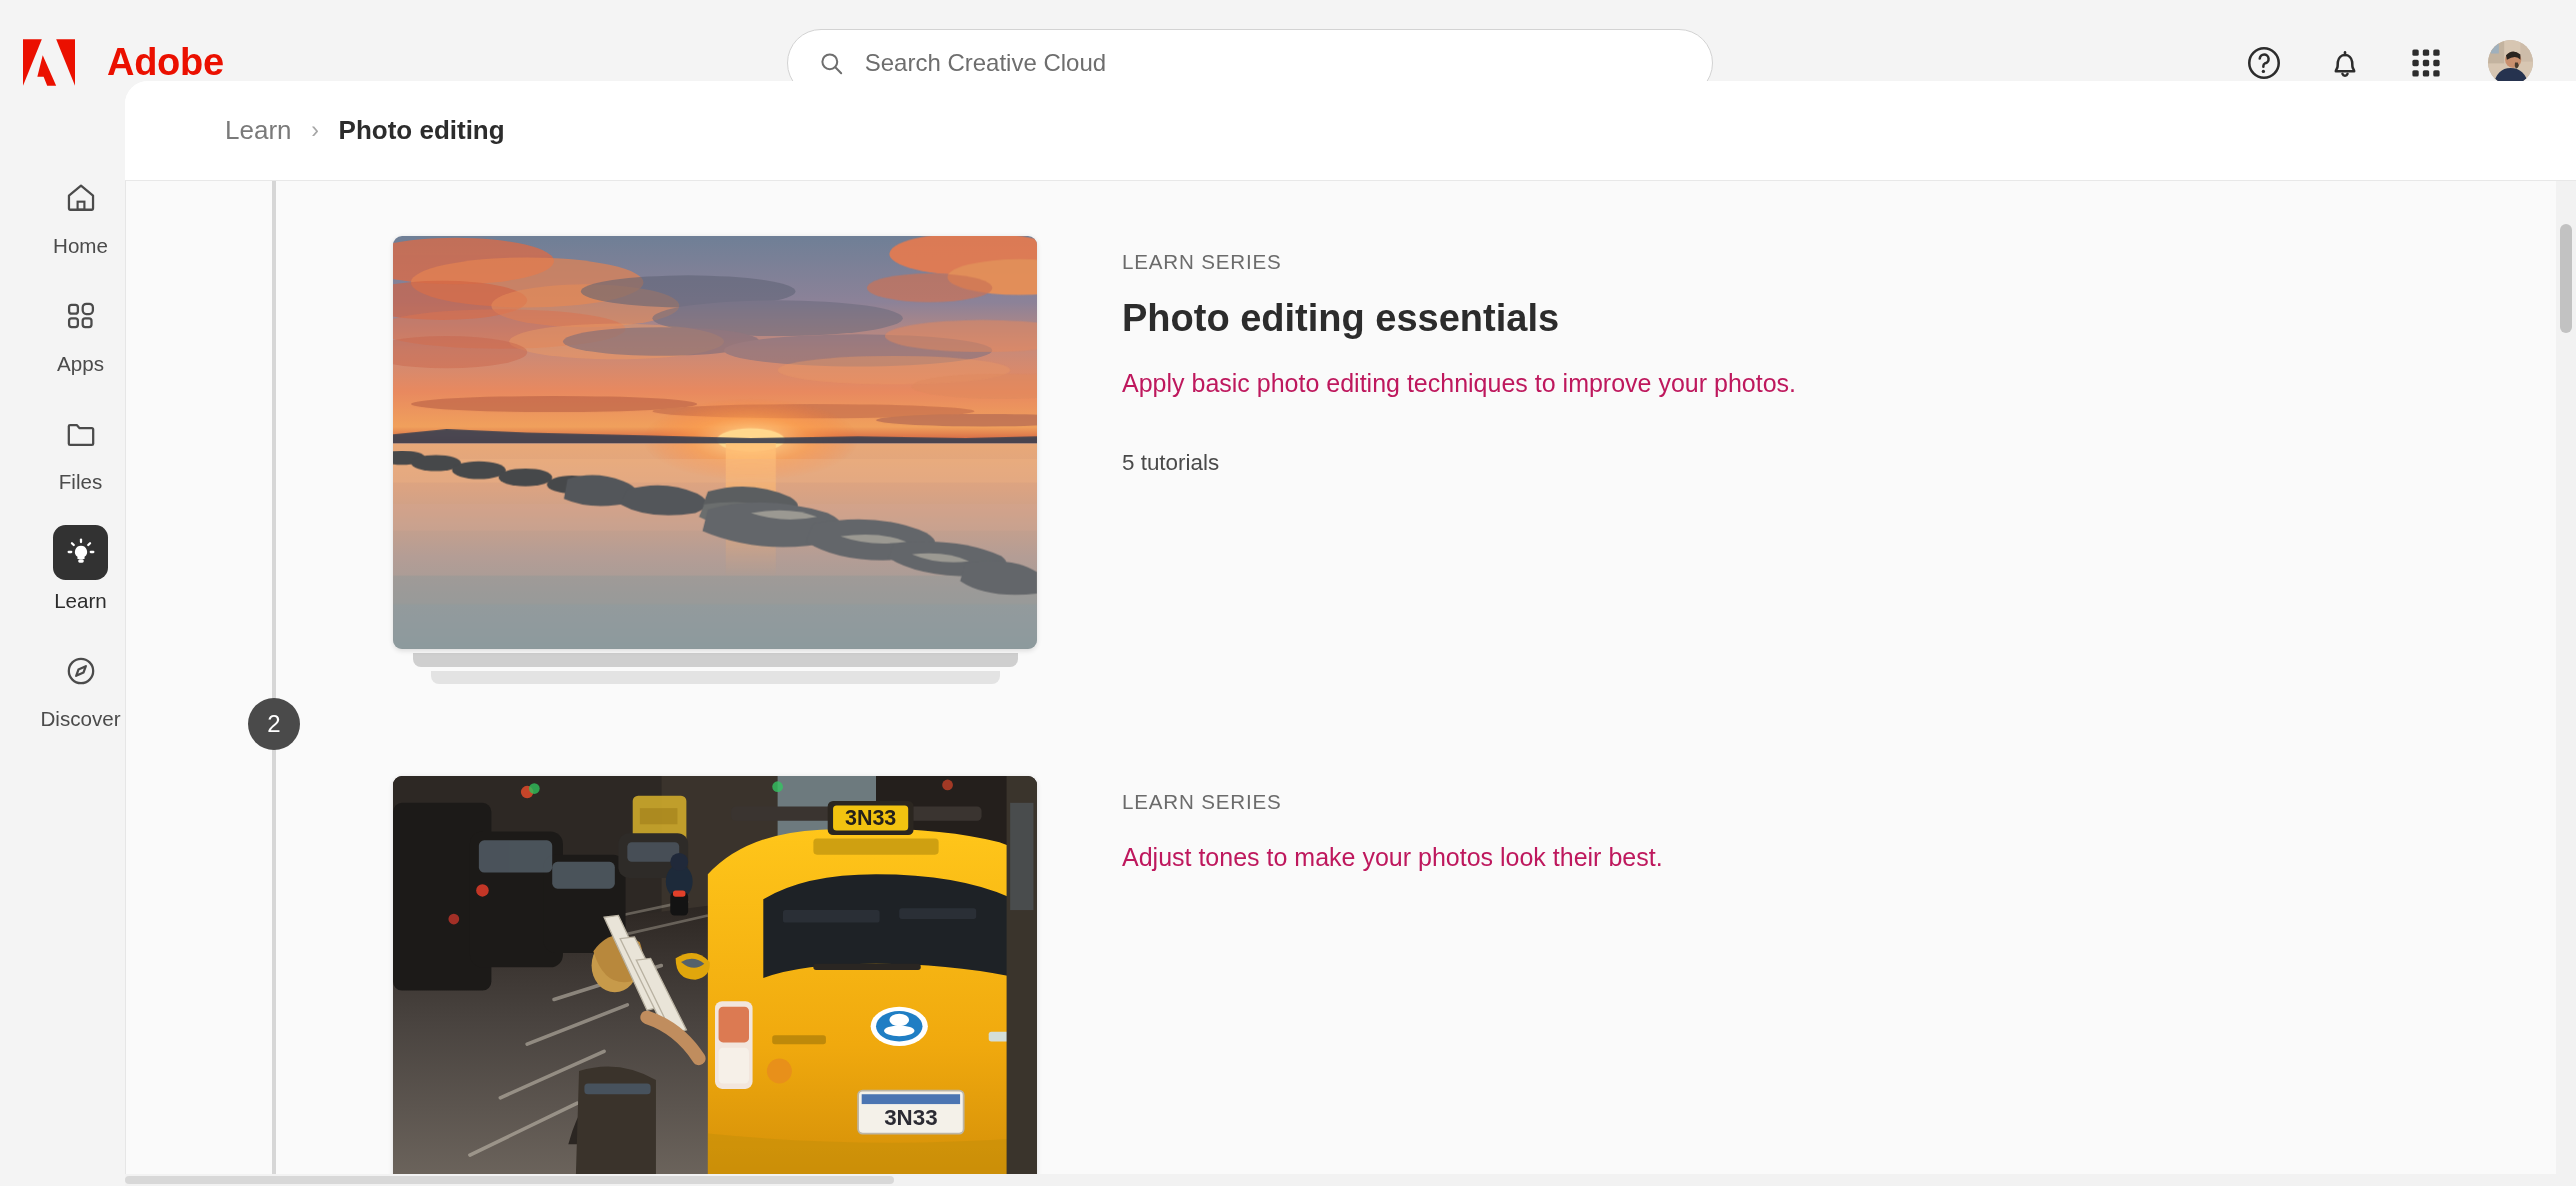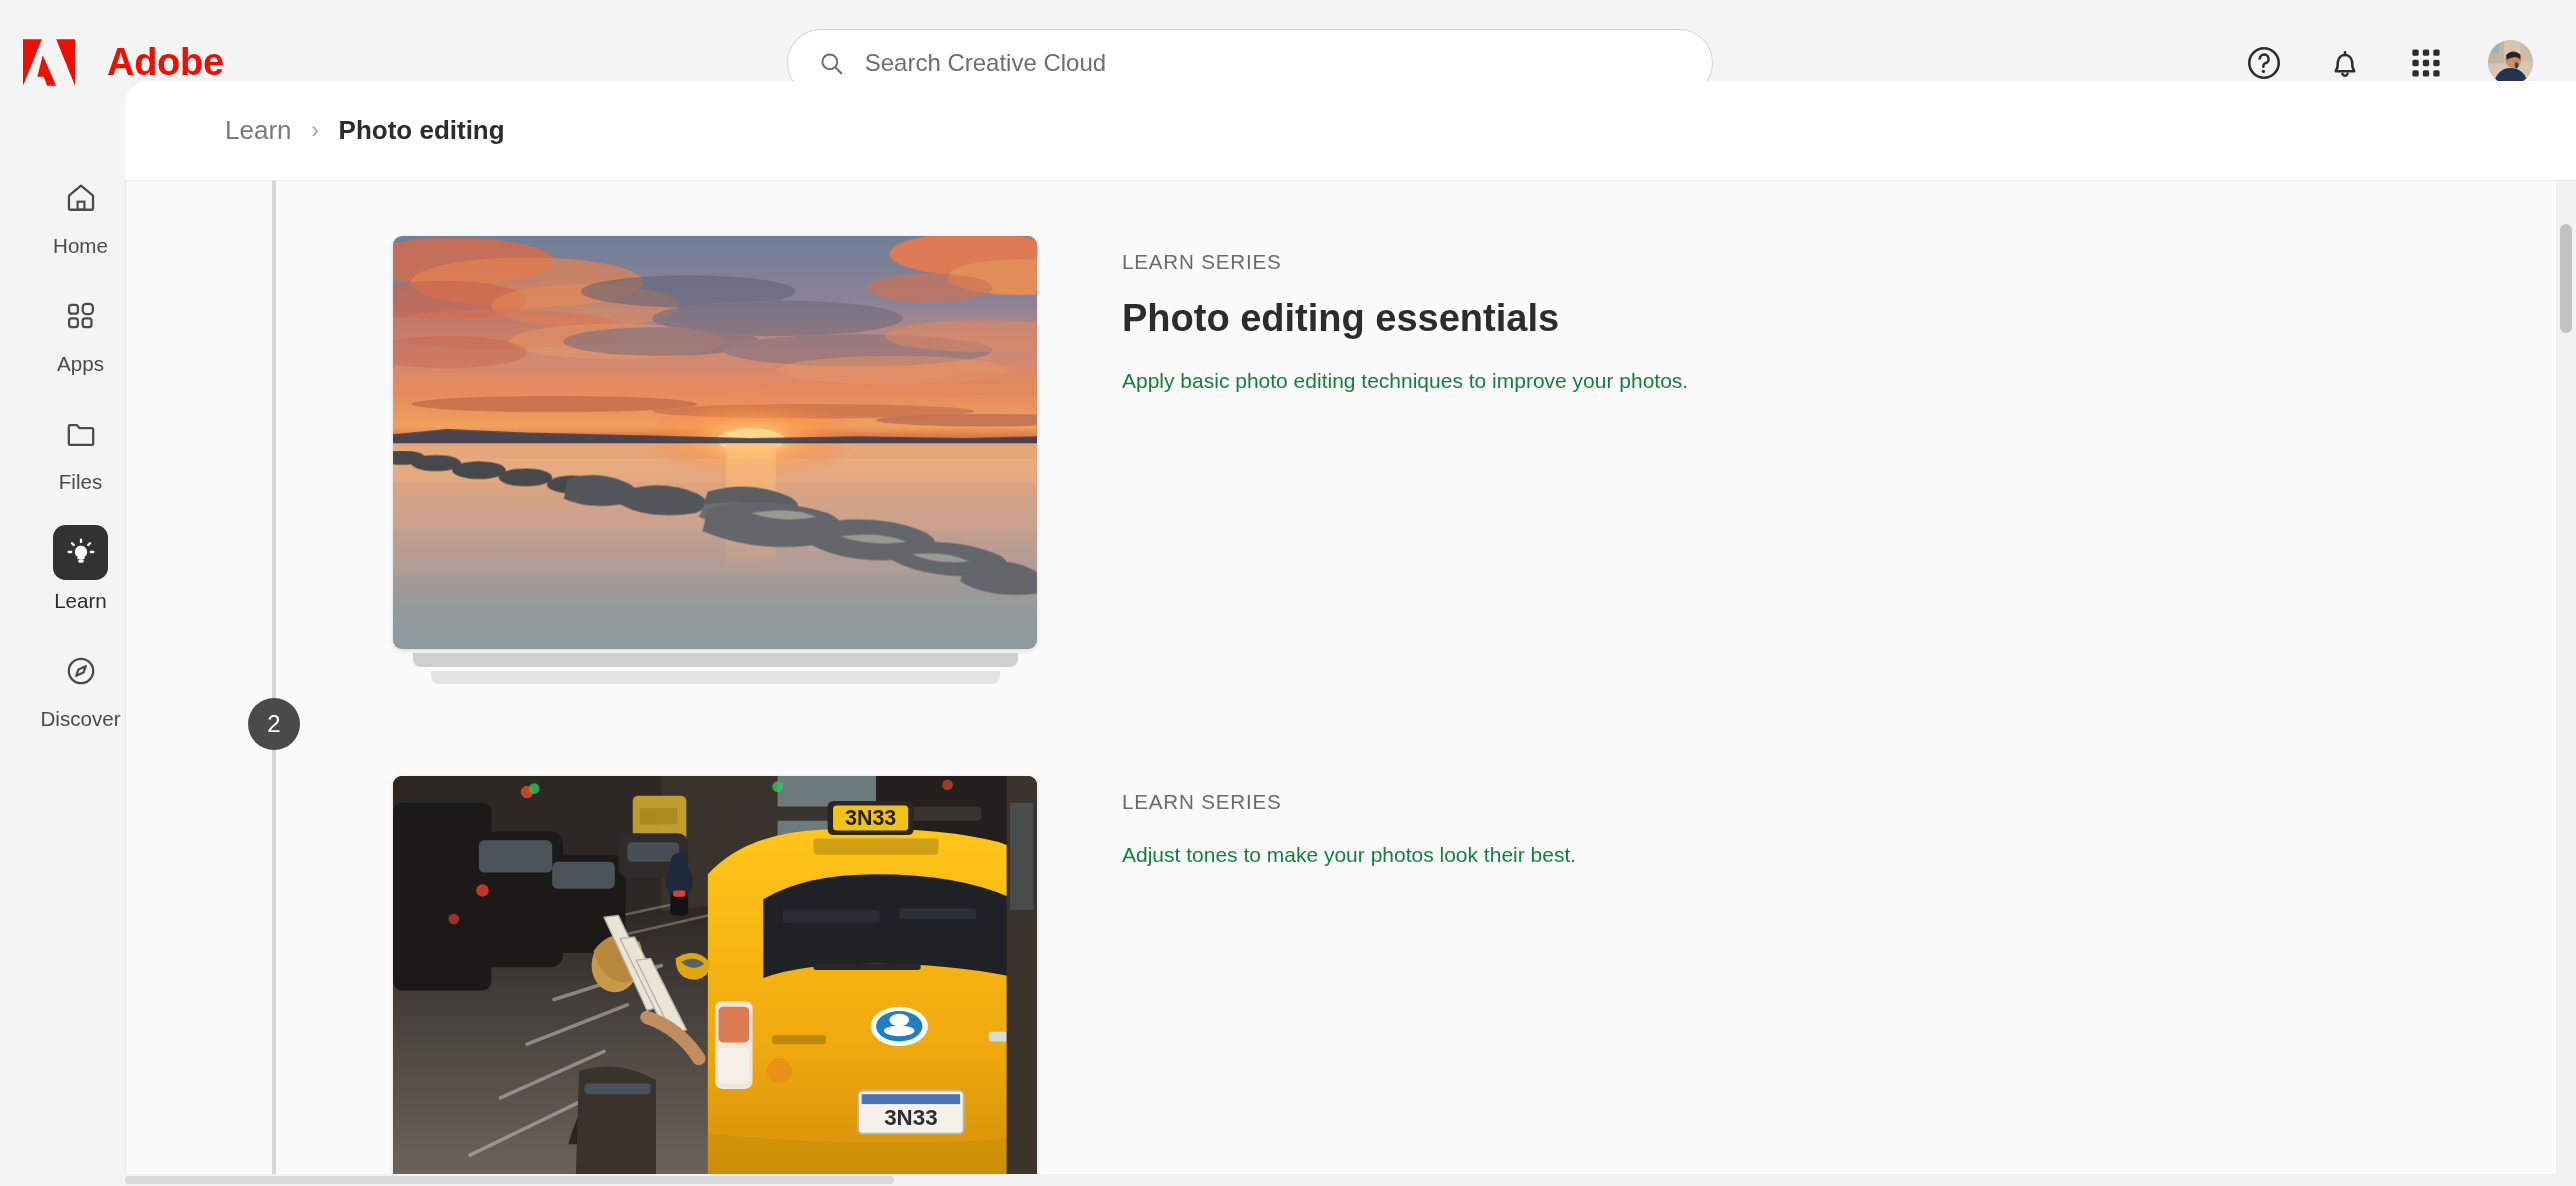--- a/index.html
+++ b/index.html
@@ -140,21 +140,21 @@
   }
 
   .card-body { padding-top:14.3px;margin-left:28px; }
   .eyebrow {
     font-size:20.6px; color:#6b6b6b; letter-spacing:0.8px; text-transform:uppercase;
   }
   .card-title {
     font-size:38px; font-weight:700; color:#2c2c2c; margin-top:23px;
   }
   .card-desc {
-    font-size:21px; color:#15803d; margin-top:29px;
+    font-size:25px; color:#be185d; margin-top:29px;
   }
   .card-meta {
     font-size:22.4px; color:#4a4a4a; margin-top:52px;
   }
 
   
   .vscroll-track {
     position:absolute; right:0; top:0; width:19.7px; height:100%;
     background:#f2f2f2;
   }
@@ -435,20 +435,21 @@
 
               <rect y="412" width="720" height="50" fill="#8d9ca0" opacity="0.5"></rect>
             </svg>
           </span>
         </div>
 
         <div class="card-body">
           <div class="eyebrow">LEARN SERIES</div>
           <div class="card-title">Photo editing essentials</div>
           <div class="card-desc">Apply basic photo editing techniques to improve your photos.</div>
+          <div class="card-meta">5 tutorials</div>
         </div>
       </div>
 
       <div class="card-row" style="margin-top:127px;">
         <div class="card-media">
           <span class="thumb">
             <svg viewBox="0 0 720 462" preserveAspectRatio="none">
               <defs>
                 <linearGradient id="street" x1="0" y1="0" x2="0" y2="1">
                   <stop offset="0%" stop-color="#2a2420"></stop>

